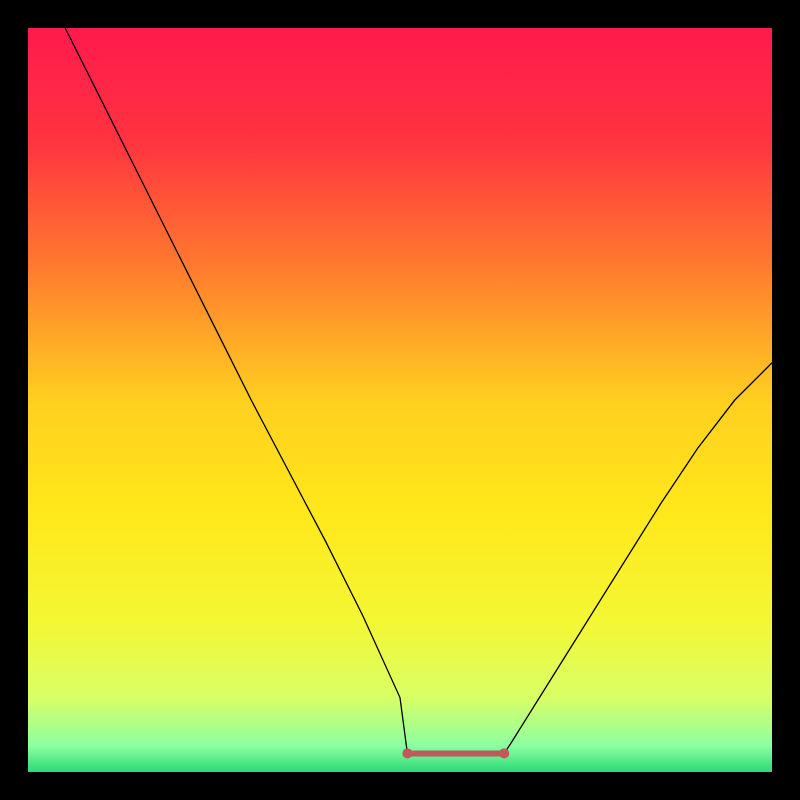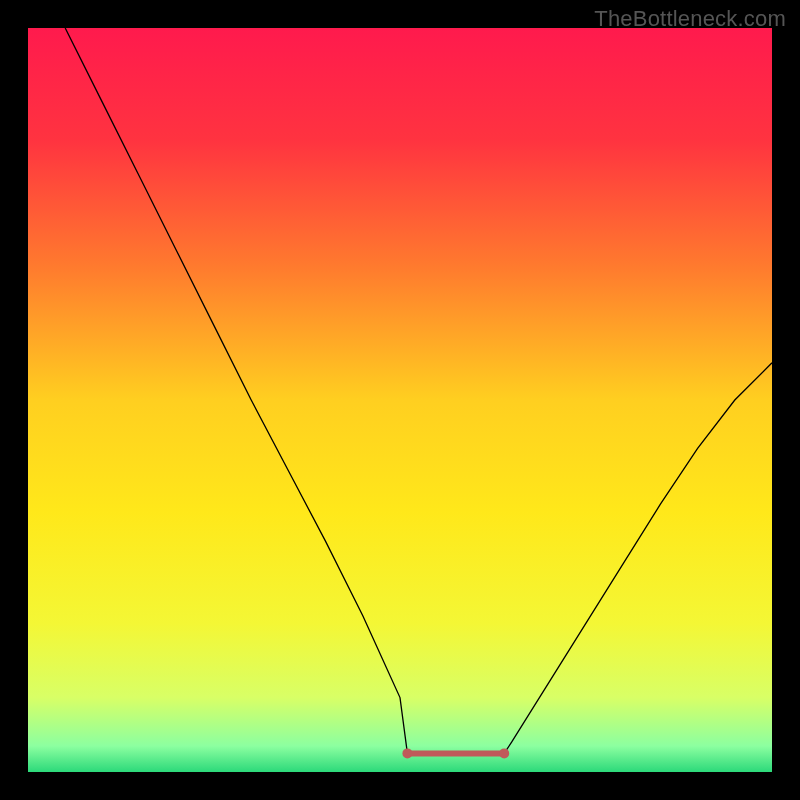--- a/index.html
+++ b/index.html
@@ -48,21 +48,20 @@
     color: #555;
     letter-spacing: 0.2px;
     user-select: none;
   }
 </style>
 </head>
 <body>
 
 <div class="chart-root">
 
-  <div class="watermark">TheBottleneck.com</div>
 
   <div class="plot-area">
 
     <svg class="gradient-bg" viewBox="0 0 744 744" preserveAspectRatio="none">
       <defs>
         <linearGradient id="bg-grad" x1="0" y1="0" x2="0" y2="1">
         <stop offset="0.00%" stop-color="#ff1a4d"></stop>
             <stop offset="15.00%" stop-color="#ff3340"></stop>
             <stop offset="32.00%" stop-color="#ff7a2e"></stop>
             <stop offset="50.00%" stop-color="#ffcf20"></stop>

